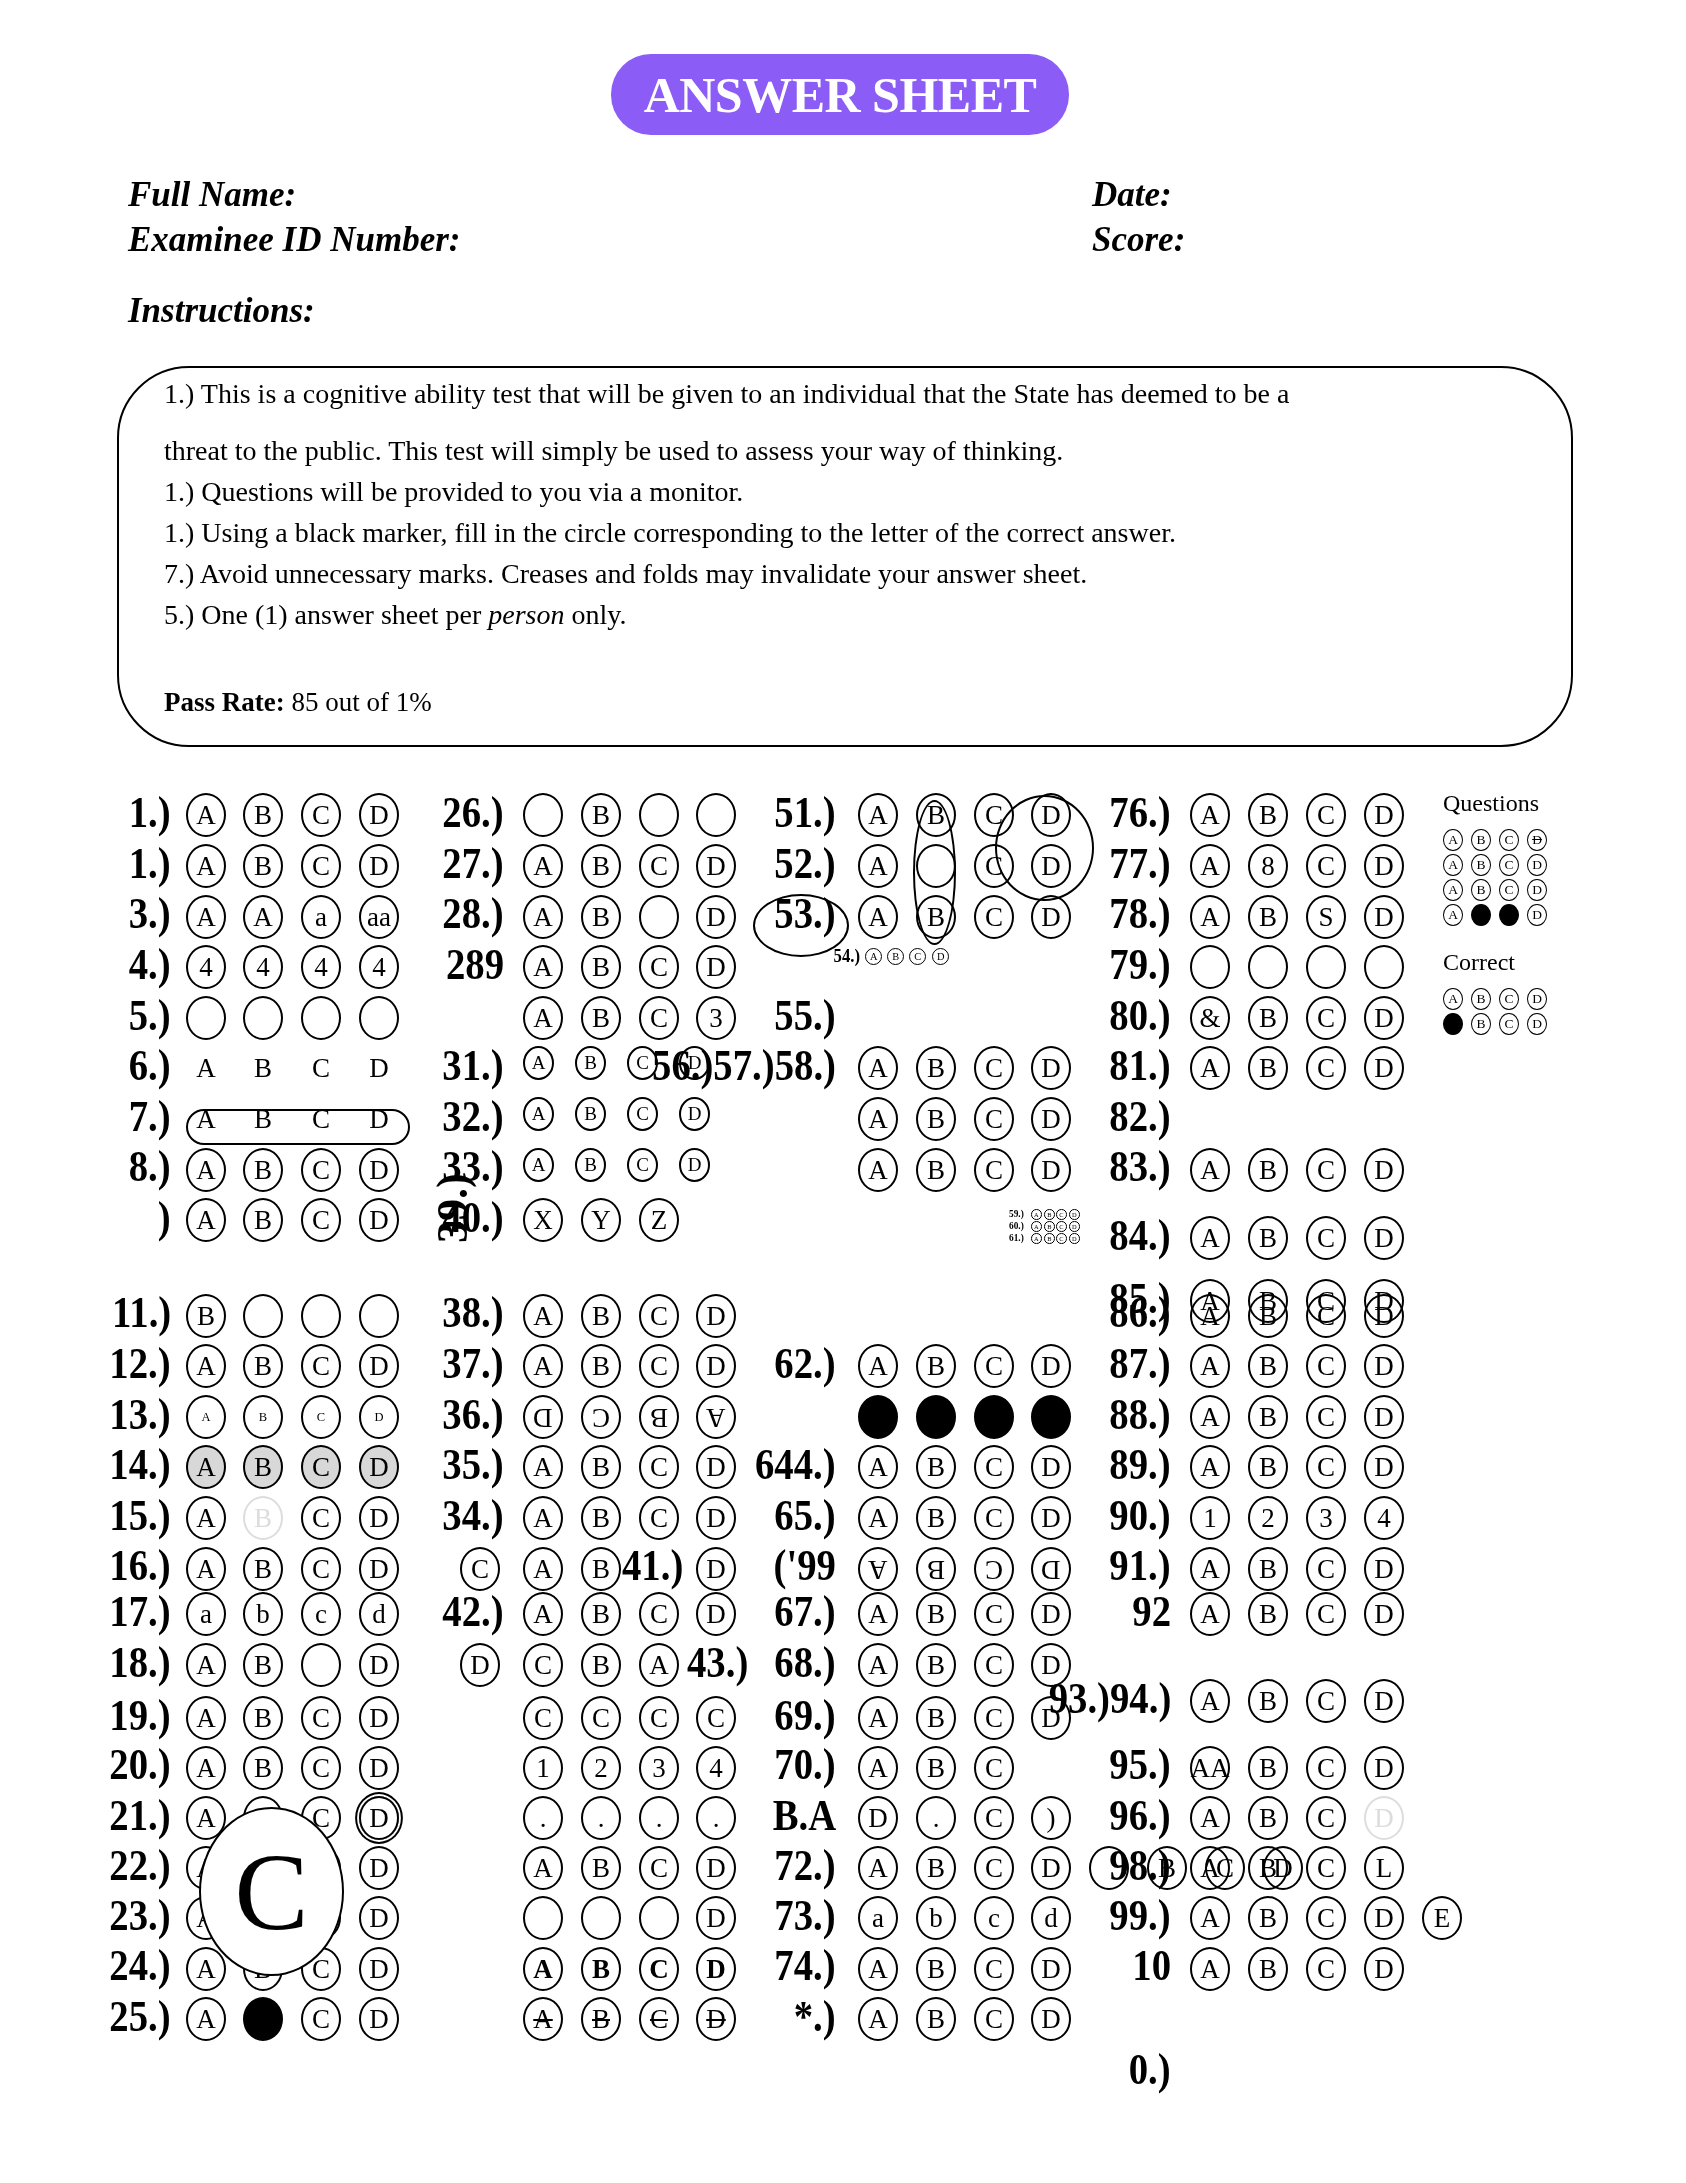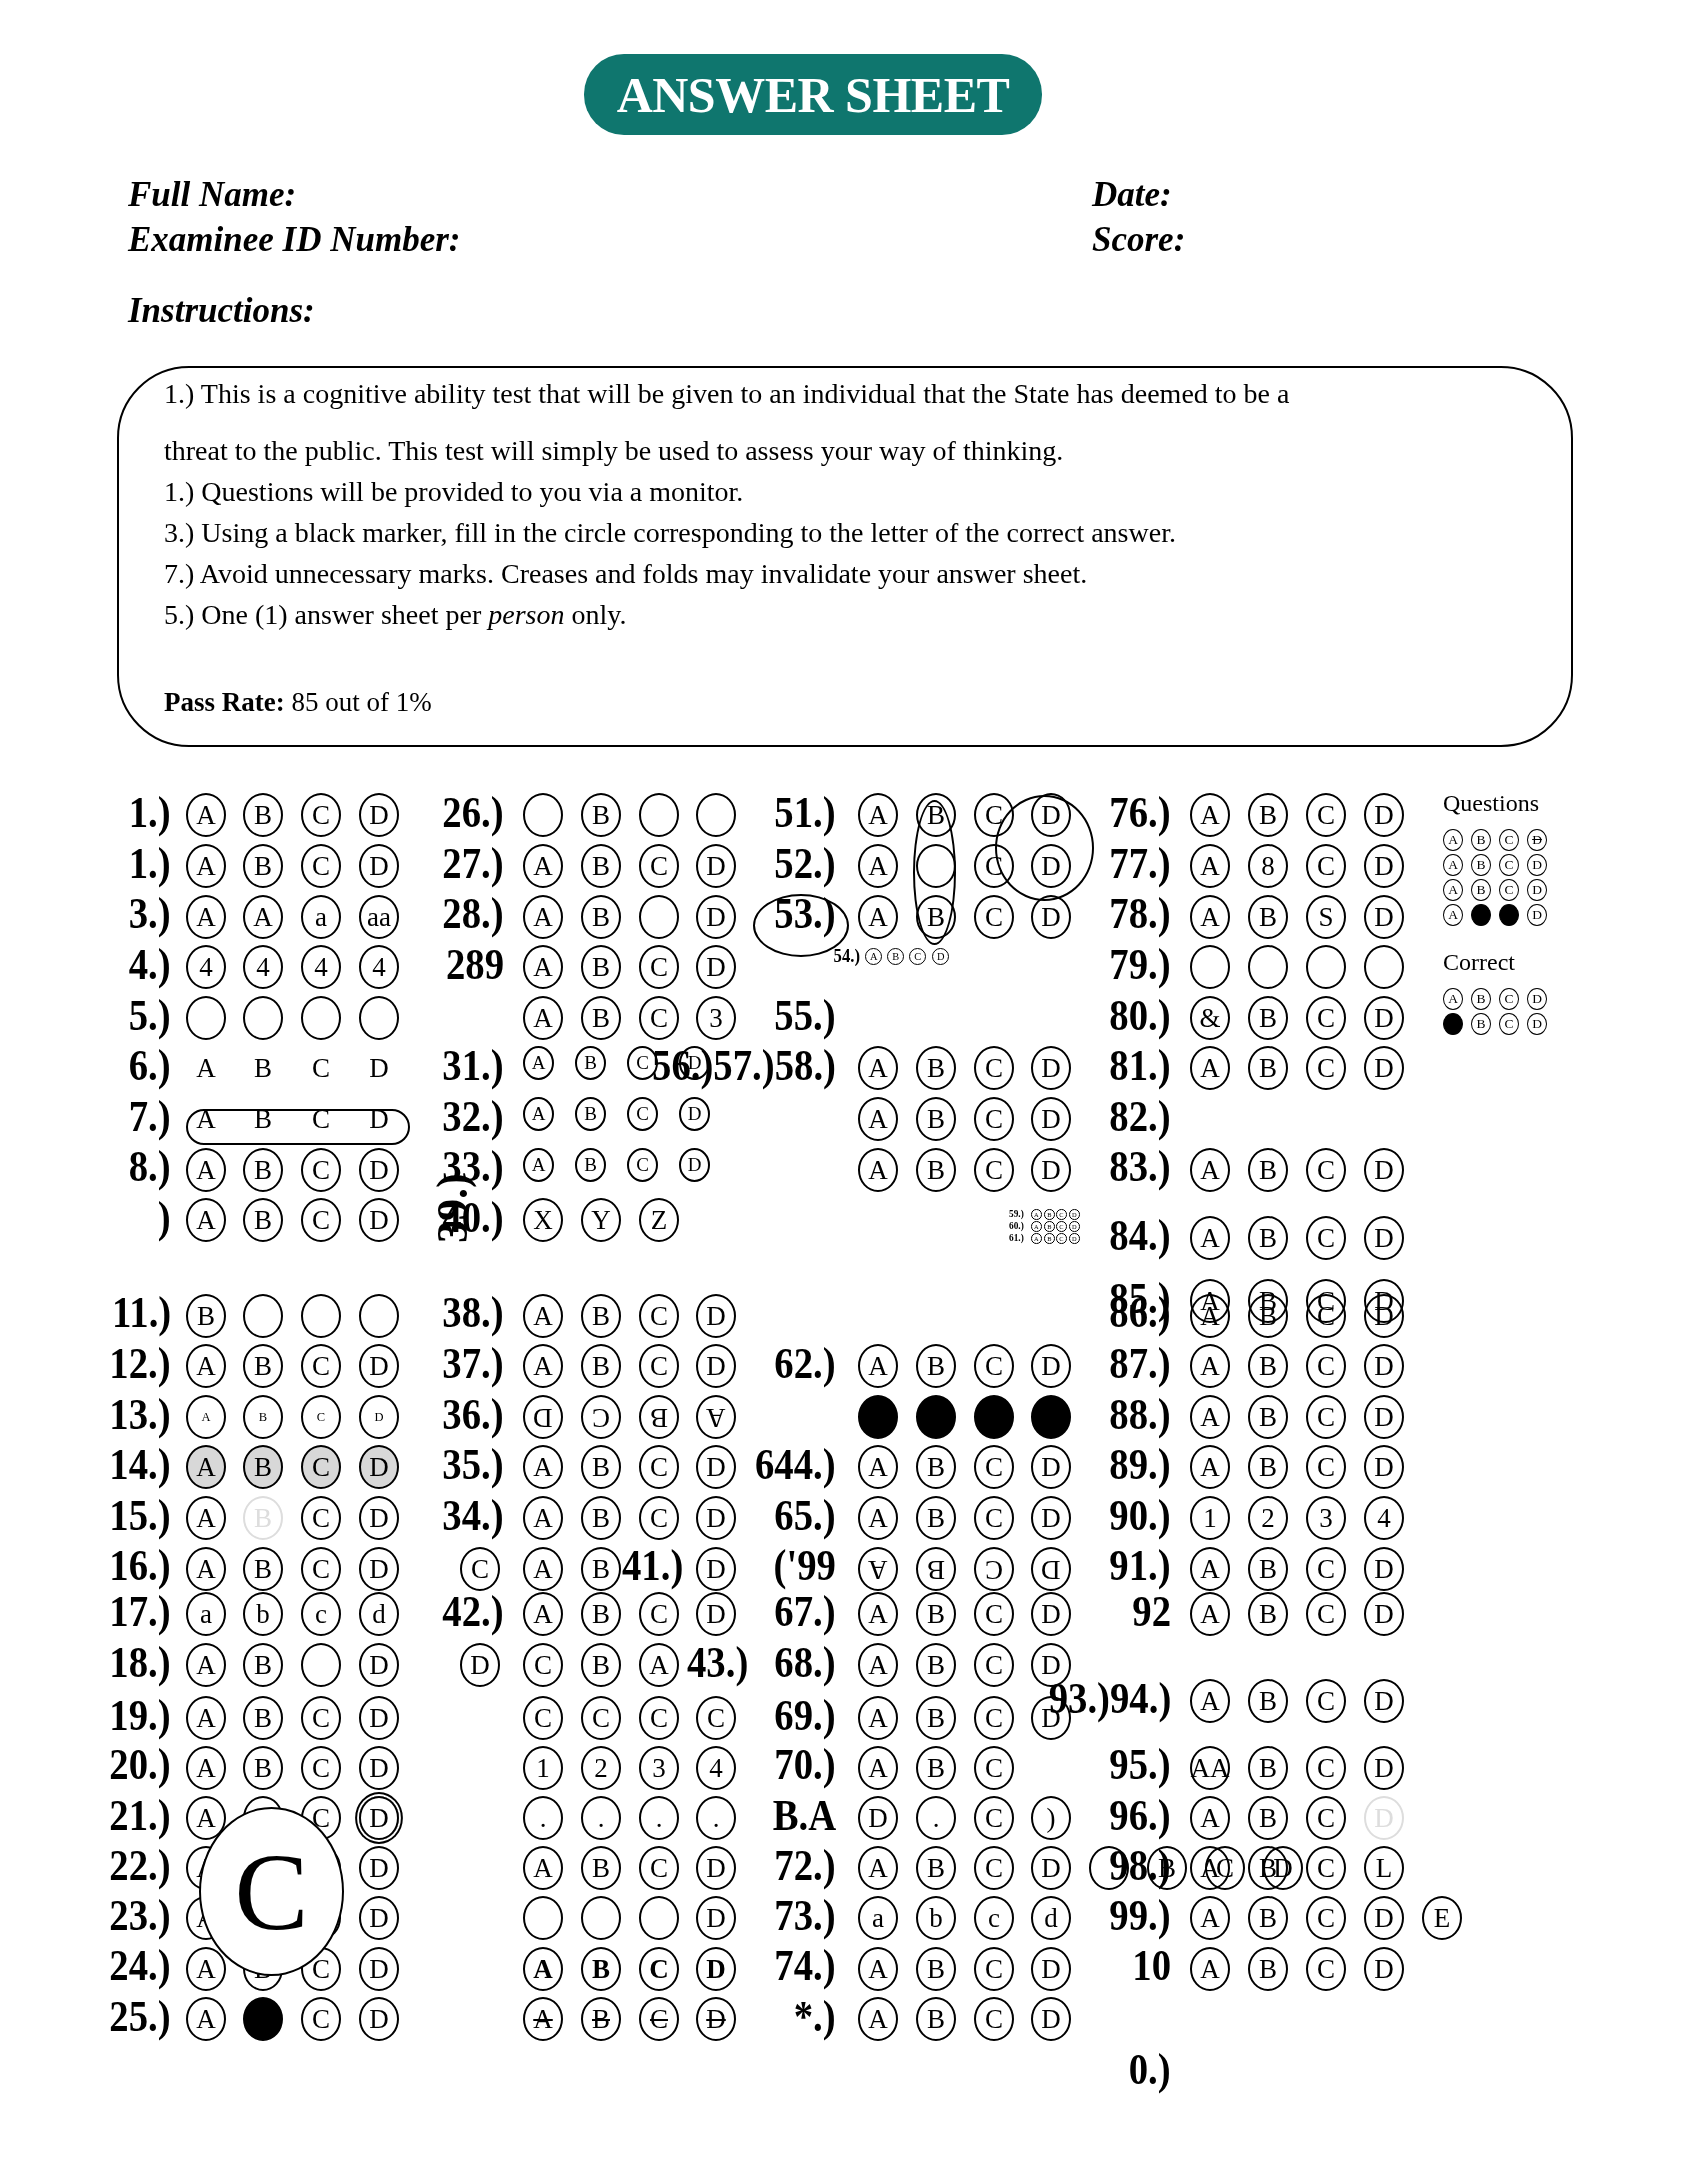--- a/index.html
+++ b/index.html
@@ -1,17 +1,17 @@
 <!DOCTYPE html>
 <html style="font-size:7.7px"><head>
 <meta charset="utf-8">
 <style>
   html,body{margin:0;padding:0;background:#fff;}
   body{width:1687px;height:2183px;position:relative;overflow:hidden;font-family:"Liberation Serif","DejaVu Serif",serif;color:#000;}
-  .title-pill{position:absolute;left:584px;top:54px;width:458px;height:81px;background:#0f766e;border-radius:40px;color:#fff;font-weight:bold;font-size:50px;display:flex;align-items:center;justify-content:center;letter-spacing:-0.5px;}
+  .title-pill{position:absolute;left:611px;top:54px;width:458px;height:81px;background:#8b5cf6;border-radius:40px;color:#fff;font-weight:bold;font-size:50px;display:flex;align-items:center;justify-content:center;letter-spacing:-0.5px;}
   .hdr{position:absolute;font-weight:bold;font-size:35px;line-height:1;font-style:italic;}
   .instr-box{position:absolute;left:117px;top:366px;width:1456px;height:381px;border:2.4px solid #000;border-radius:72px;box-sizing:border-box;}
   .instr-line{position:absolute;left:164px;font-size:28px;line-height:1;white-space:nowrap;}
   .pass{position:absolute;left:164px;top:687px;font-size:27px;}
   .pass b{font-weight:bold;}
   .qlabel{position:absolute;font-weight:bold;font-size:44px;line-height:1;white-space:nowrap;transform:scaleX(0.88);transform-origin:right center;}
   .bub{position:absolute;width:40px;height:44px;border:2.4px solid #000;border-radius:50%;box-sizing:border-box;display:flex;align-items:center;justify-content:center;font-size:27px;background:transparent;}
   .bub.filled{background:#000;}
   .bub.gray{background:#d8d8d8;}
   .bub.faint{border-color:#ddd;color:#ddd;}
@@ -34,21 +34,21 @@
 <div class="hdr" style="left:128px;top:177px">Full Name:</div>
 <div class="hdr" style="left:128px;top:222px">Examinee ID Number:</div>
 <div class="hdr" style="left:1092px;top:177px">Date:</div>
 <div class="hdr" style="left:1092px;top:222px">Score:</div>
 <div class="hdr" style="left:128px;top:293px">Instructions:</div>
 
 <div class="instr-box"></div>
 <div class="instr-line" style="top:380px">1.) This is a cognitive ability test that will be given to an individual that the State has deemed to be a</div>
 <div class="instr-line" style="top:437px">threat to the public. This test will simply be used to assess your way of thinking.</div>
 <div class="instr-line" style="top:478px">1.) Questions will be provided to you via a monitor.</div>
-<div class="instr-line" style="top:519px">3.) Using a black marker, fill in the circle corresponding to the letter of the correct answer.</div>
+<div class="instr-line" style="top:519px">1.) Using a black marker, fill in the circle corresponding to the letter of the correct answer.</div>
 <div class="instr-line" style="top:560px">7.) Avoid unnecessary marks. Creases and folds may invalidate your answer sheet.</div>
 <div class="instr-line" style="top:601px">
   <span>5.) One (1) answer sheet per </span><i>person</i><span> only.</span>
 </div>
 <div class="pass"><b>Pass Rate:</b><span> 85 out of 1%</span></div>
 
 <div class="legend-title" style="left:1443px;top:790px">Questions</div>
 <div class="legend-title" style="left:1443px;top:949px">Correct</div>
 <div id="legend">
     <div class="sbub" style="left: 1443px; top: 829px;">

